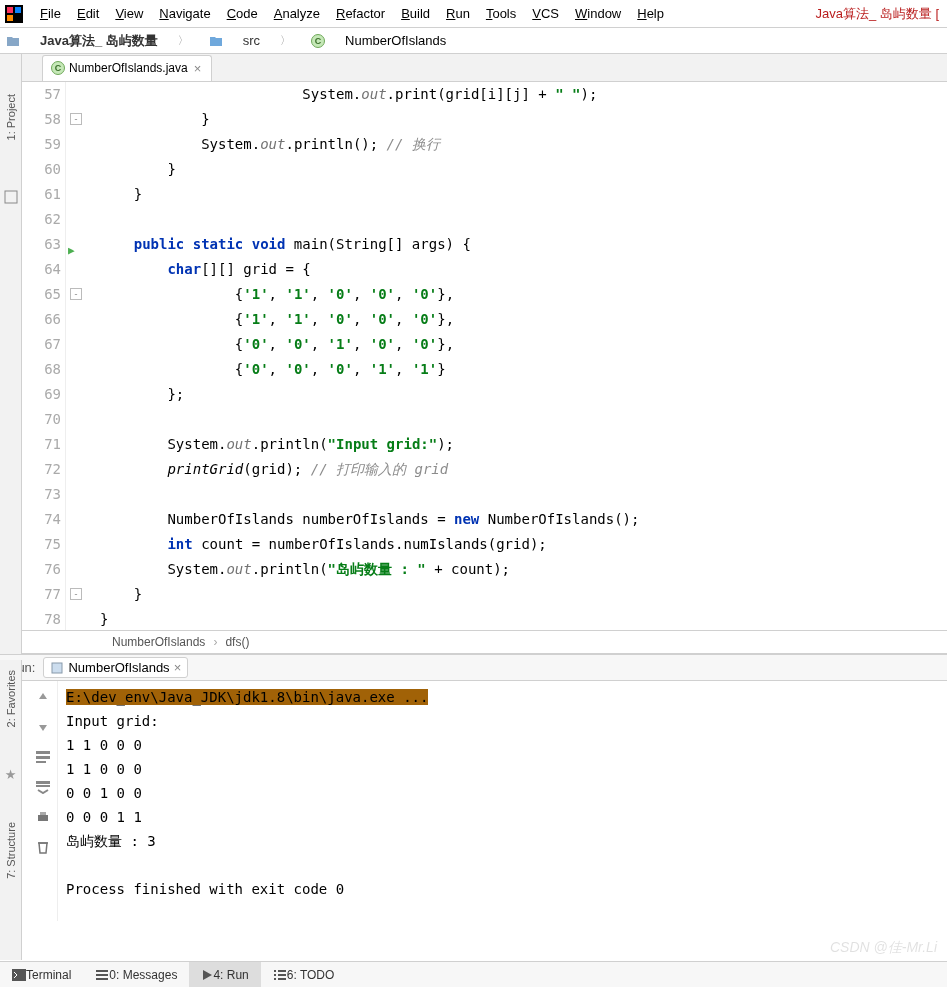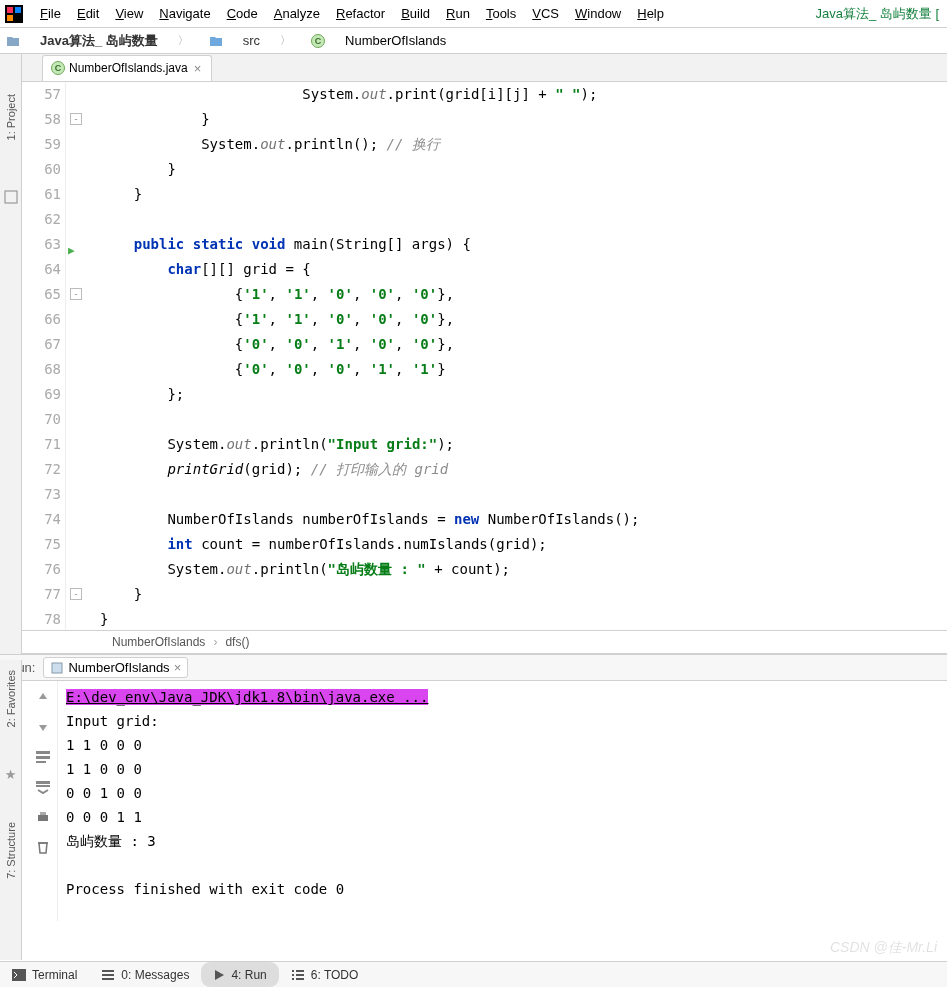--- a/index.html
+++ b/index.html
@@ -1,21 +1,21 @@
 <!DOCTYPE html>
 <html><head>
 <meta charset="utf-8">
 <style>
 * { margin:0; padding:0; box-sizing:border-box; }
 body { font-family:"Segoe UI",Arial,sans-serif; font-size:13px; background:#fff; color:#000; width:947px; height:987px; overflow:hidden; position:relative; }
 .menubar { display:flex; align-items:center; height:28px; padding:0 4px; border-bottom:1px solid #d0d0d0; }
 .menubar .logo { width:20px; height:20px; margin-right:8px; display:flex; align-items:center; justify-content:center; }
 .menubar .menu-item { padding:3px 8px; cursor:pointer; }
 .menubar .menu-item u { text-decoration:underline; }
-.menubar .right-title { margin-left:auto; color:#15803d; padding-right:4px;text-align:center; }
+.menubar .right-title { margin-left:auto; color:#b91c1c; padding-right:4px;text-align:center; }
 .breadcrumb { display:flex; align-items:center; height:26px; padding:0 6px; border-bottom:1px solid #d0d0d0; gap:20px; }
 .breadcrumb .sep { color:#999; font-size:11px; }
 .bc-folder { color:#333; font-weight:bold; }
 .bc-src { color:#333; }
 .folder-icon { width:14px; height:14px; display:inline-block; }
 .class-icon { width:14px; height:14px; border-radius:50%; background:#c5e8b7; border:1px solid #6fa85a; display:inline-flex; align-items:center; justify-content:center; font-size:9px; color:#3a6e2a; font-weight:bold; }
 .main-area { display:flex; height:600px; }
 .left-tools { width:22px; background:#f2f2f2; border-right:1px solid #d0d0d0; display:flex; flex-direction:column; align-items:center; padding-top:40px; gap:50px; }
 .left-tools .vtext { writing-mode:vertical-rl; transform:rotate(180deg); font-size:11px; color:#555; cursor:pointer; white-space:nowrap; }
 .left-tools .vicon { width:14px; height:14px; color:#777; }
@@ -41,24 +41,24 @@
 .run-panel { border-top:1px solid #d0d0d0; }
 .run-header { display:flex; align-items:center; height:26px; padding:0 8px; gap:8px; border-bottom:1px solid #d0d0d0; background:#f7f7f7; }
 .run-header .label { color:#555; }
 .run-tab { display:flex; align-items:center; gap:4px; padding:2px 6px; border:1px solid #d0d0d0; background:#fff; border-radius:3px; }
 .run-tab .close { color:#888; cursor:pointer; }
 .run-body { display:flex; height:240px; }
 .run-tools1 { width:28px; display:flex; flex-direction:column; align-items:center; padding-top:6px; gap:12px; }
 .run-tools2 { width:30px; display:flex; flex-direction:column; align-items:center; padding-top:6px; gap:10px; border-right:1px solid #eee; }
 .tool-btn { width:20px; height:20px; display:flex; align-items:center; justify-content:center; color:#666; cursor:pointer; }
 .console { flex:1; font-family:"Consolas","Monaco",monospace; font-size:14px; line-height:24px; padding:4px 8px; white-space:pre; }
-.console .hl { background:#d946ef;text-decoration:underline; }
+.console .hl { background:#a16207; }
 .bottombar { position:absolute; bottom:0; left:0; right:0; height:26px; border-top:1px solid #d0d0d0; display:flex; align-items:center; background:#f7f7f7; }
-.bottombar .btab { display:flex; align-items:center; gap:6px; padding:0 12px; height:100%; cursor:pointer; font-size:12px; color:#333; }
-.bottombar .btab.active { background:#ddd;border-radius:9px; }
+.bottombar .btab { display:flex; align-items:center; padding:0 12px; height:100%; cursor:pointer; font-size:12px; color:#333; }
+.bottombar .btab.active { background:#ddd; }
 .watermark { position:absolute; right:10px; bottom:30px; color:rgba(0,0,0,0.12); font-size:14px; font-style:italic; pointer-events:none; }
 .leftbar2 { position:absolute; left:0; top:660px; width:22px; background:#f2f2f2; border-right:1px solid #d0d0d0; height:300px; display:flex; flex-direction:column; align-items:center; padding-top:10px; gap:40px; }
 .leftbar2 .vtext { writing-mode:vertical-rl; transform:rotate(180deg); font-size:11px; color:#555; cursor:pointer; white-space:nowrap; }
 svg { display:block; }
 </style>
 </head>
 <body>
 
 <div class="menubar">
   <span class="logo">

